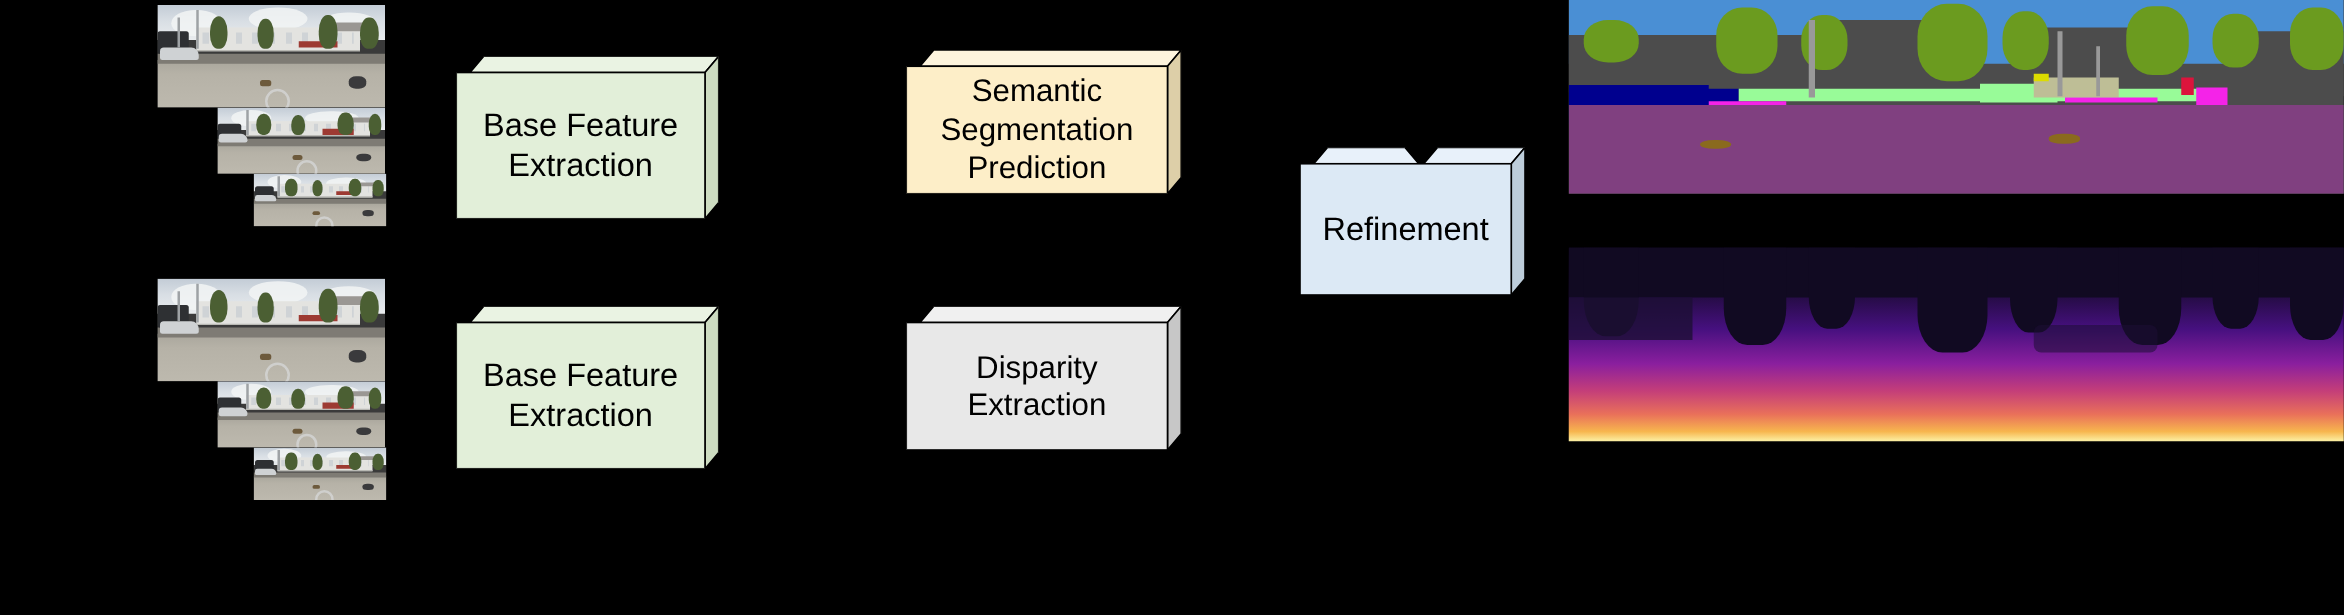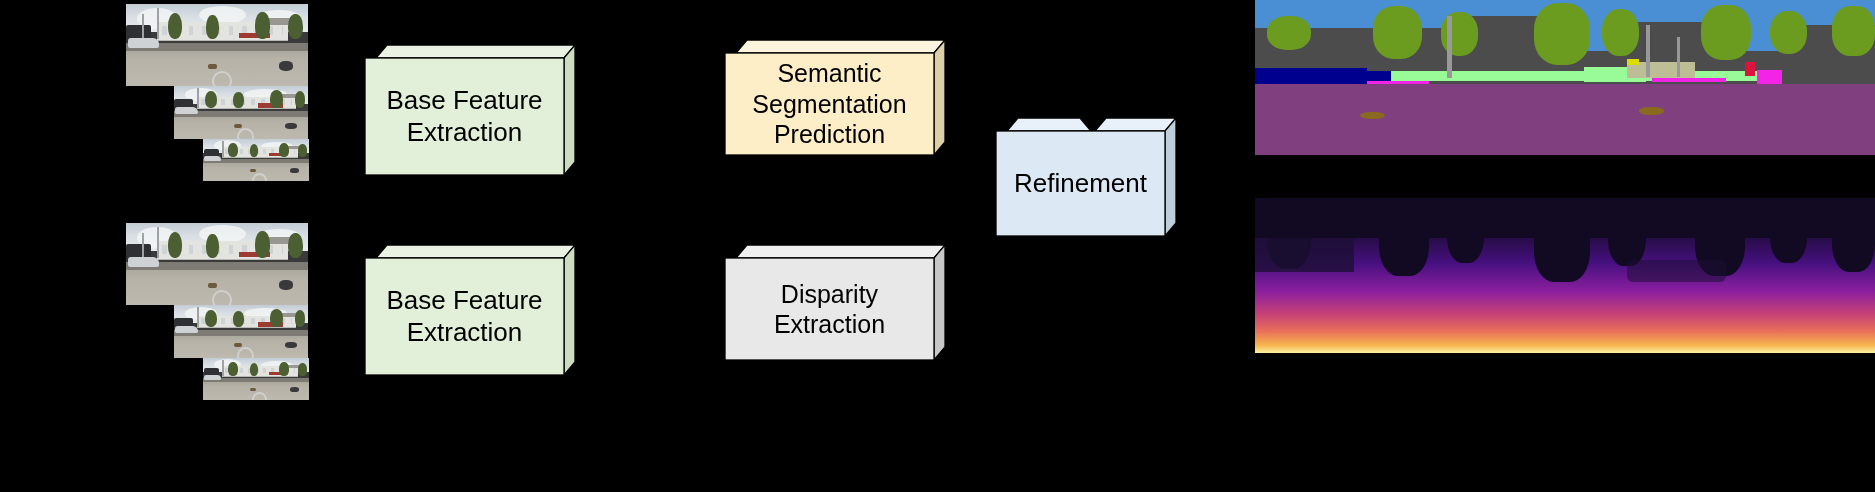--- a/index.html
+++ b/index.html
@@ -227,21 +227,21 @@
       <polygon points="11,13 22,0 220,0 209,13" fill="#f0f0f0" stroke="#000" stroke-width="1.3"></polygon>
       <polygon points="209,13 220,0 220,102 209,115" fill="#c7c7c7" stroke="#000" stroke-width="1.3"></polygon>
       <rect x="0" y="13" width="209" height="102" fill="#e8e8e8" stroke="#000" stroke-width="1.3"></rect>
     </svg>
     <div style="position:absolute;left:0;top:13px;width:209px;height:102px;display:flex;align-items:center;justify-content:center;">
       <span class="lbl" style="font-size:25px;white-space:pre-line;text-align:center;line-height:1.22;">Disparity
 Extraction</span>
     </div>
   </div>
 
-  <div class="box3d" style="left:996px;top:118px;width:180px;height:118px;">
+  <div class="box3d" style="left:1040px;top:118px;width:180px;height:118px;">
     <svg width="180" height="118" style="position:absolute;left:0;top:0;">
       <polygon points="11,13 22,0 84,0 95,13 99,13 110,0 180,0 169,13" fill="#e8f1fa" stroke="#000" stroke-width="1.3"></polygon>
       <polygon points="169,13 180,0 180,105 169,118" fill="#bdcdda" stroke="#000" stroke-width="1.3"></polygon>
       <rect x="0" y="13" width="169" height="105" fill="#dce9f5" stroke="#000" stroke-width="1.3"></rect>
     </svg>
     <div style="position:absolute;left:0;top:13px;width:169px;height:105px;display:flex;align-items:center;justify-content:center;">
       <span class="lbl" style="font-size:26px;text-align:center;">Refinement</span>
     </div>
   </div>
 

